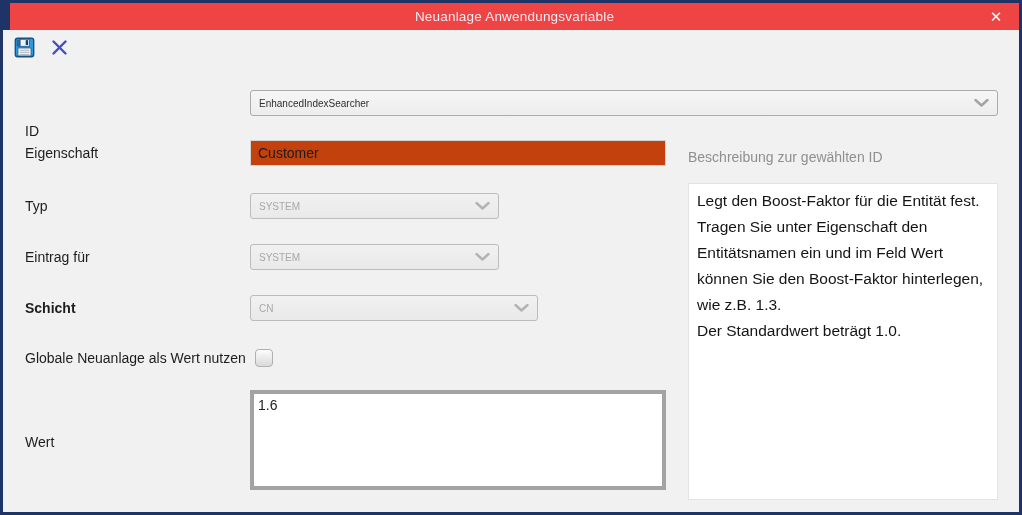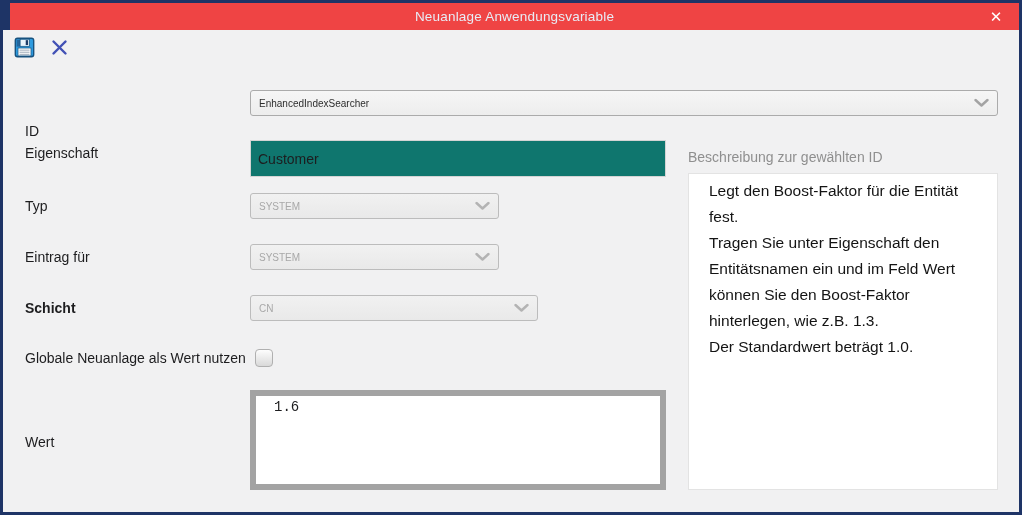--- a/index.html
+++ b/index.html
@@ -48,46 +48,46 @@
     color:#a8a8a8; background:linear-gradient(#f1f1f1,#e9e9e9);
     border-color:#bcbcbc; cursor:default;
   }
   .dropdown .chev {
     position:absolute; right:8px; top:50%; transform:translateY(-50%);
     display:flex;
   }
 
   
   .text-input {
-    position:absolute; height:37px; border:1px solid #d4d4d4; border-radius:0;
-    background:#0f766e; font-size:14px; color:#1d1d1f; padding:12px 7px;
+    position:absolute; height:26px; border:1px solid #d4d4d4; border-radius:0;
+    background:#c2410c; font-size:14px; color:#1d1d1f; padding:12px 7px;
     font-family:"Liberation Sans","DejaVu Sans",sans-serif; outline:none;
   }
 
   
   .checkbox {
     position:absolute; width:18px; height:18px; border:1px solid #b0b0b0;
     border-radius:4px; background:linear-gradient(#fdfdfd,#d9d9d9); cursor:pointer;
   }
 
   
   .textarea {
-    position:absolute; border:6px solid #a3a3a3; background:#ffffff;
-    font-size:14px; color:#1d1d1f; padding:3px 18px; resize:none;
-    font-family:Liberation Mono, monospace; outline:none;
+    position:absolute; border:4px solid #a3a3a3; background:#ffffff;
+    font-size:14px; color:#1d1d1f; padding:3px 4px; resize:none;
+    font-family:Liberation Sans, sans-serif; outline:none;
   }
 
   
   .desc-label {
     position:absolute; left:685px; top:112px; color:#8f8f8f; font-size:14px;margin-top:7px;
   }
   .desc-box {
-    position:absolute; left:685px; top:143px; width:310px; height:317px;
+    position:absolute; left:685px; top:153px; width:310px; height:317px;
     background:#ffffff; border:1px solid #e3e3e3;
-    padding:4px 20px; font-size:15.5px; color:#141414; line-height:26px;
+    padding:4px 8px; font-size:15.5px; color:#141414; line-height:26px;
     white-space:pre-wrap; overflow:hidden;
   }
 </style>
 </head>
 <body>
 
 <div class="window">
 
   <div class="titlebar">
     <span class="titlebar-title">Neuanlage Anwendungsvariable</span>

